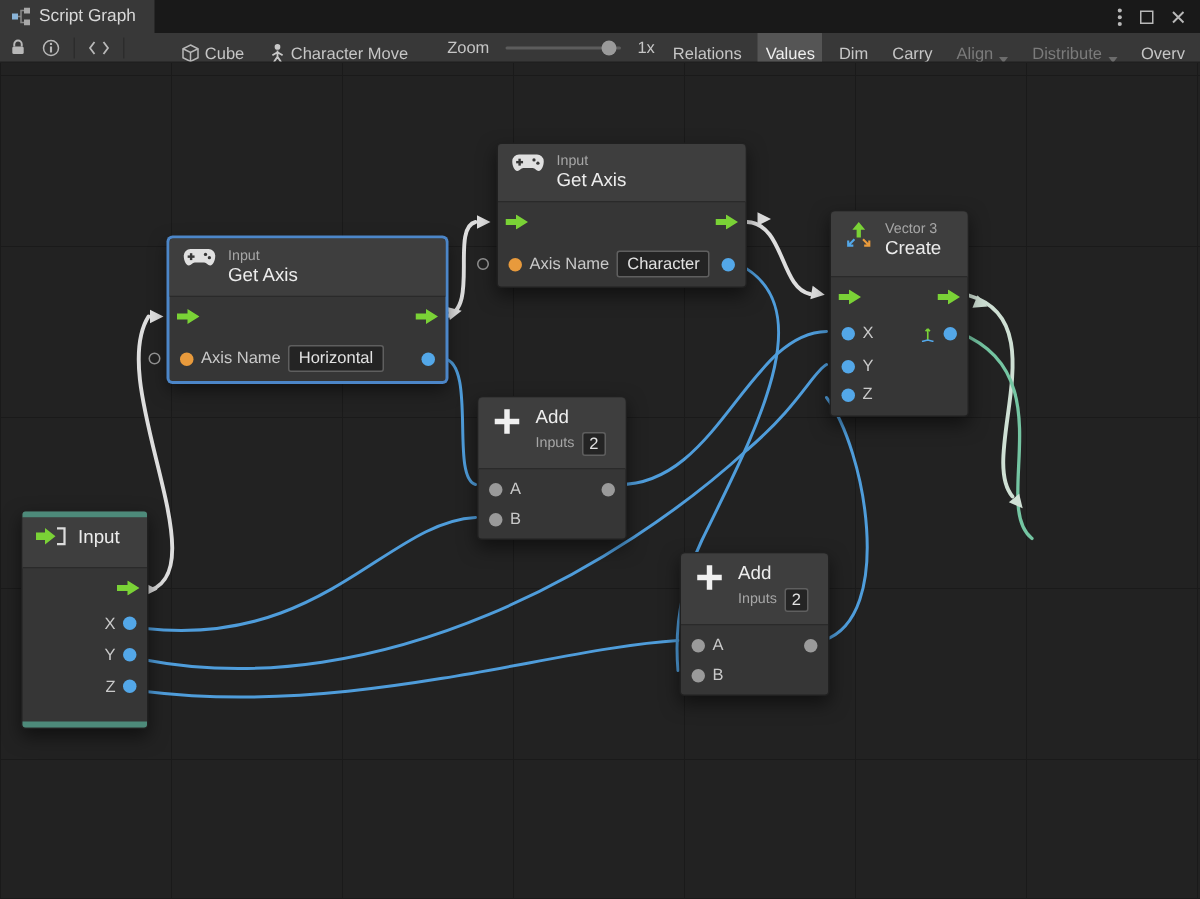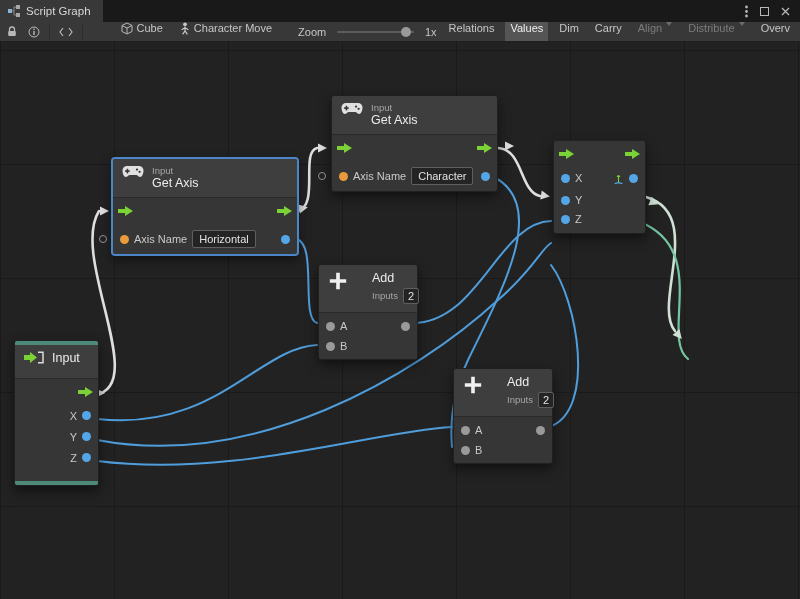--- a/index.html
+++ b/index.html
@@ -10,21 +10,21 @@
   .tabbar{height:22px;background:#191919;display:flex;align-items:stretch}
   .tab{background:#383838;display:flex;align-items:center;gap:6px;padding:0 12px 0 8px;font-size:11.5px;color:#d8d8d8}
   .window-controls{margin-left:auto;display:flex;align-items:center;gap:12px;padding-right:10px;color:#b8b8b8}
   .window-controls span{display:inline-flex;align-items:center;justify-content:center}
   .maximize-box{width:9px;height:9px;border:1px solid #b8b8b8}
 
   
   .toolbar{height:20px;background:#383838;border-bottom:1px solid #1f1f1f;display:flex;align-items:center;padding:0 5px;font-size:11px;color:#c6c6c6;gap:7px;white-space:nowrap;overflow:hidden}
   .tb-icon{display:inline-flex;align-items:center;justify-content:center;padding:0 2px}
   .tb-sep{width:1px;height:14px;background:#2c2c2c}
-  .tb-btn{display:flex;align-items:flex-start;gap:4px;height:20px;padding:0 5px;color:#c6c6c6}
+  .tb-btn{display:flex;align-items:flex-end;gap:4px;height:20px;padding:0 5px;color:#c6c6c6}
   .tb-btn.active{background:#555555;color:#efefef}
   .tb-btn.disabled{color:#7b7b7b}
   .caret{width:0;height:0;border-left:3px solid transparent;border-right:3px solid transparent;border-top:4px solid #8a8a8a;display:inline-block}
   .tb-btn.disabled .caret{border-top-color:#6c6c6c}
   .slider{width:100px;height:2px;background:#5c5c5c;position:relative;border-radius:1px;margin:0 4px}
   .slider-handle{position:absolute;right:3px;top:-4px;width:10px;height:10px;border-radius:50%;background:#9a9a9a}
   .right-group{margin-left:auto;display:flex;align-items:center;gap:6px}
 
   
   .canvas{position:absolute;top:42px;left:0;width:800px;height:557px;overflow:hidden;
@@ -50,21 +50,21 @@
   .dot.teal{background:#5cbf9e}
   .hollow{position:absolute;left:-14px;top:50%;transform:translateY(-50%);width:8px;height:8px;border:1.5px solid #8f8f8f;border-radius:50%}
   .plabel{font-size:11px;color:#c9c9c9}
   .field{background:#242424;border:1px solid #5f5f5f;border-radius:2px;color:#e2e2e2;font-size:11px;padding:1px 6px;line-height:14px}
   .field.small{padding:0 4px;min-width:14px;text-align:center}
   .icon{display:inline-flex;flex:0 0 auto}
   .accentbar{height:4px;background:#4d8a7a}
   .accentbar.top{border-radius:2px 2px 0 0}
   .accentbar.bottom{border-radius:0 0 2px 2px;position:absolute;bottom:0;left:0;right:0}
   .plus-glyph{display:inline-flex}
-  .addhead{gap:24px}
+  .addhead{gap:9px}
   .inputs-line{display:flex;align-items:center;gap:5px;margin-top:2px}
 </style>
 </head>
 <body>
 
 <div class="app">
 
   <div class="tabbar">
     <div class="tab">
       <span class="icon">
@@ -316,20 +316,33 @@
         <span class="plabel">A</span>
         <span class="dot gray" style="margin-left:auto"></span>
       </div>
       <div class="nrow" style="height:22px;padding-bottom:4px">
         <span class="dot gray"></span>
         <span class="plabel">B</span>
       </div>
     </div>
 
     <div class="node" style="left:553px;top:98px;width:93px">
+      <div class="nheader" style="height:44px">
+        <span class="icon">
+          <svg width="19" height="19" viewBox="0 0 20 20">
+              <path d="M10 1l4.5 5.5h-3V12h-3V6.5h-3z" fill="#7ad236"></path>
+              <path d="M7 13.2l-4.3 4.3M2.6 14v3.6h3.6" stroke="#53a7e8" stroke-width="1.5" fill="none"></path>
+              <path d="M13 13.2l4.3 4.3M17.4 14v3.6h-3.6" stroke="#e89a3c" stroke-width="1.5" fill="none"></path>
+            </svg>
+        </span>
+        <div>
+          <div class="ncat">Vector 3</div>
+          <div class="ntitle">Create</div>
+        </div>
+      </div>
       <div class="nrow flowrow">
         <span class="icon">
             <svg width="15" height="10" viewBox="0 0 15 10">
               <path d="M0 3h7V0l8 5-8 5V7H0z" fill="#7ad236"></path>
             </svg>
           </span>
         <span class="icon">
             <svg width="15" height="10" viewBox="0 0 15 10">
               <path d="M0 3h7V0l8 5-8 5V7H0z" fill="#7ad236"></path>
             </svg>

